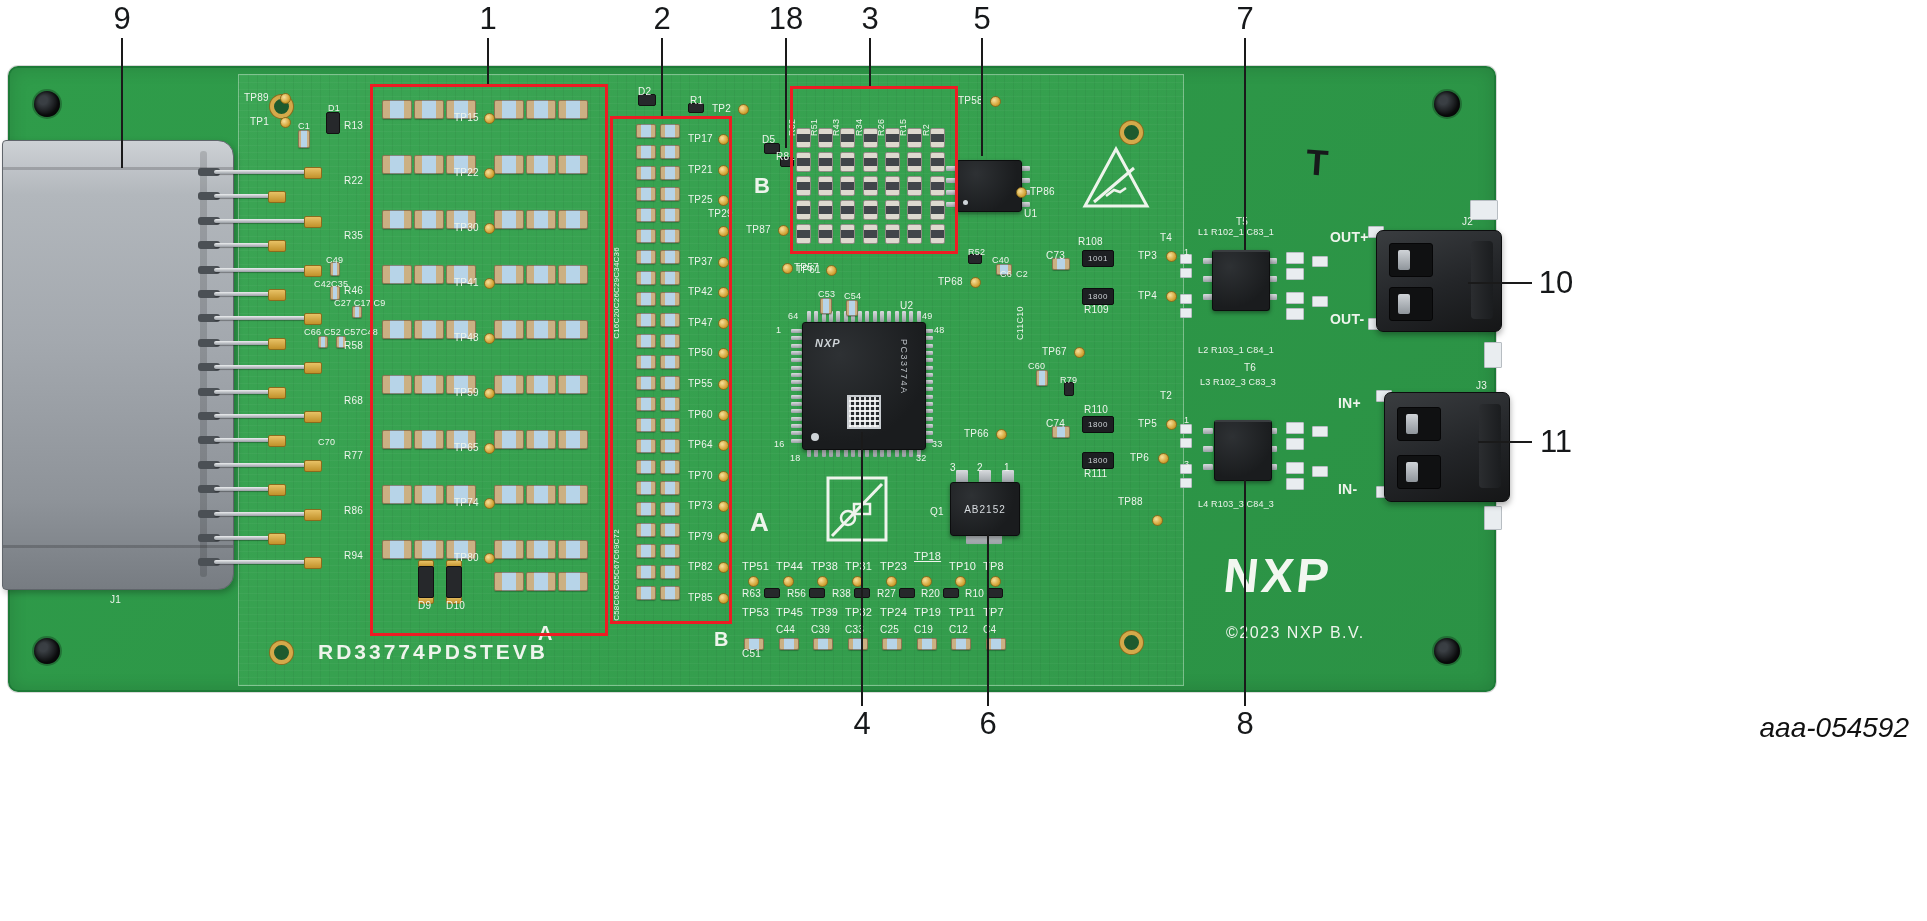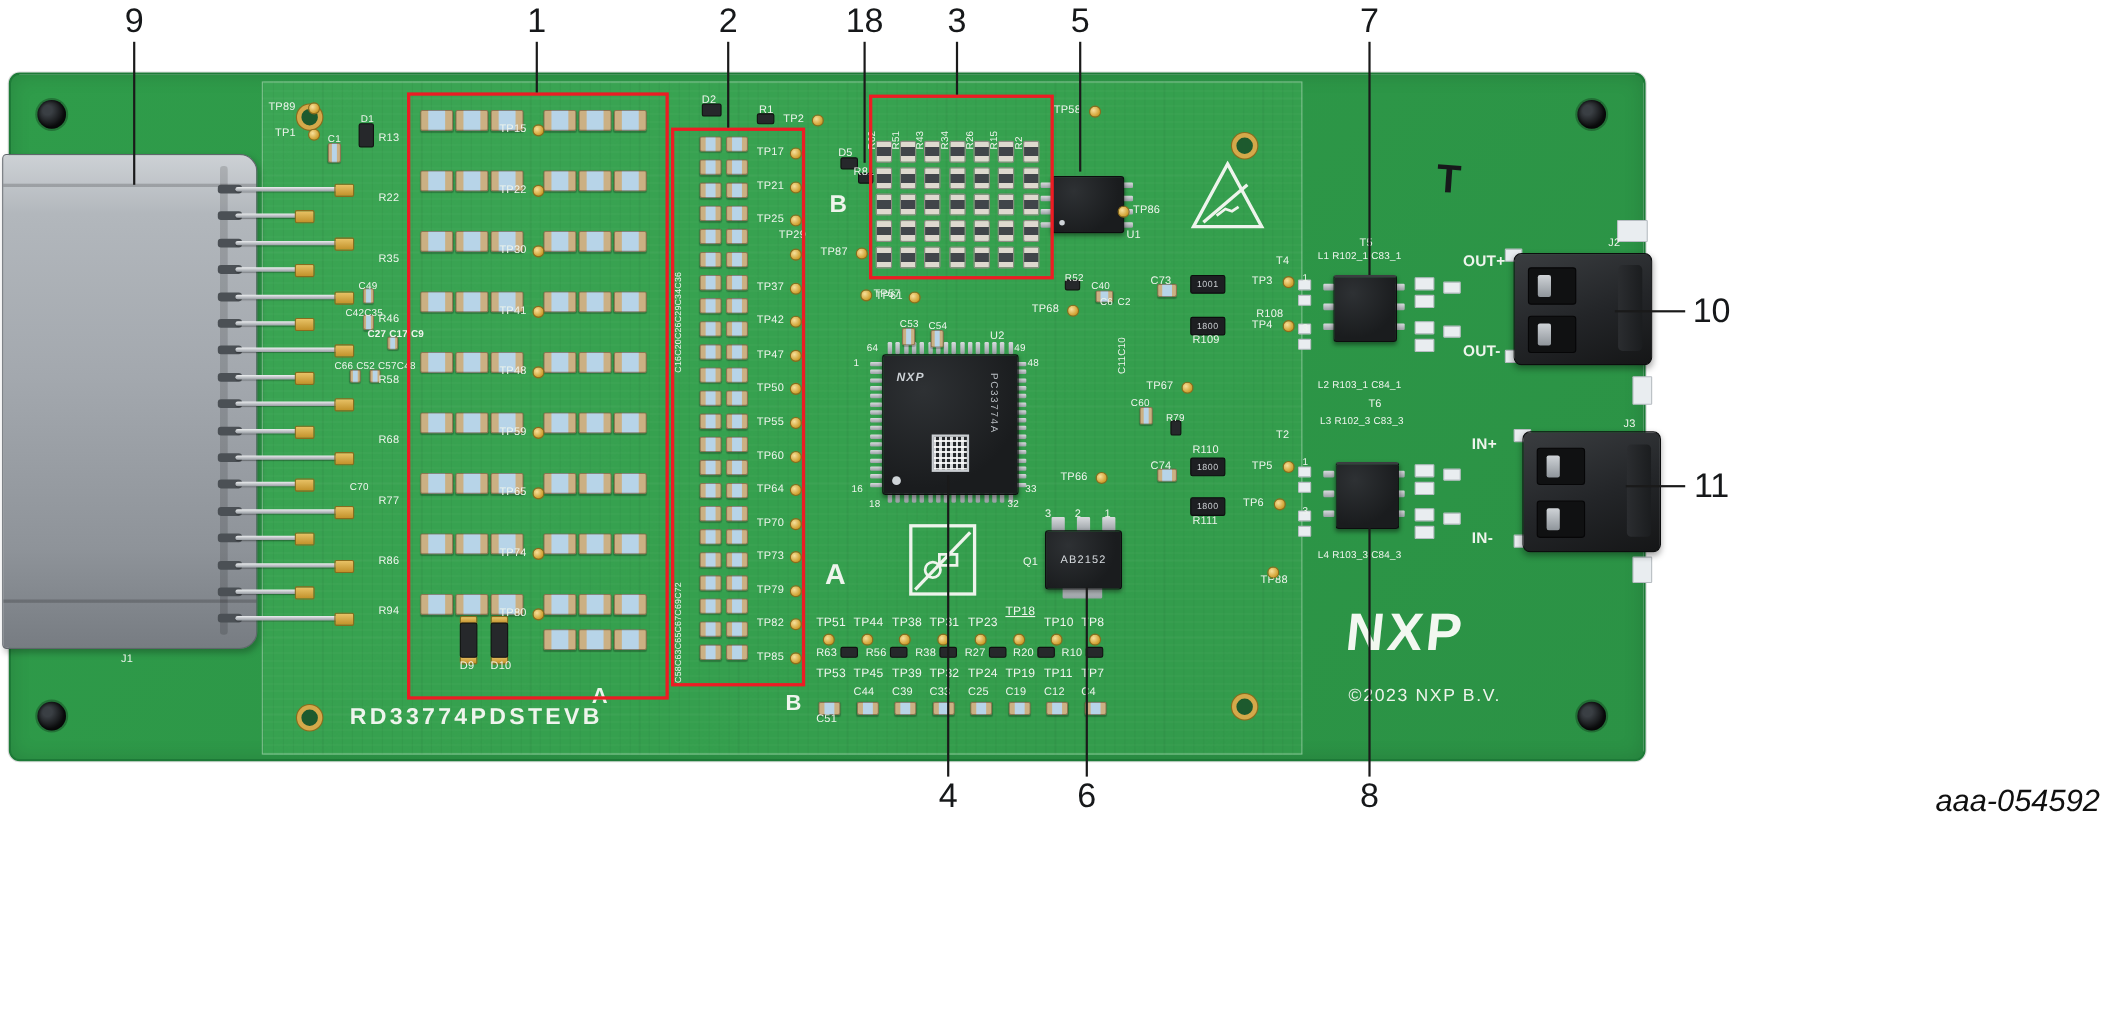--- a/index.html
+++ b/index.html
@@ -537,21 +537,21 @@
       <span class="silk s10" style="left: 344px; top: 175px;">R22</span>
       <span class="silk s10" style="left: 344px; top: 230px;">R35</span>
       <span class="silk s10" style="left: 344px; top: 285px;">R46</span>
       <span class="silk s10" style="left: 344px; top: 340px;">R58</span>
       <span class="silk s10" style="left: 344px; top: 395px;">R68</span>
       <span class="silk s10" style="left: 344px; top: 450px;">R77</span>
       <span class="silk s10" style="left: 344px; top: 505px;">R86</span>
       <span class="silk s10" style="left: 344px; top: 550px;">R94</span>
       <span class="silk s9" style="left: 326px; top: 256px;">C49</span>
       <span class="silk s9" style="left: 314px; top: 280px;">C42C35</span>
-      <span class="silk s9" style="left: 334px; top: 299px; font-weight: bold;">C27 C17 C9</span>
+      <span class="silk s9" style="left: 334px; top: 299px;">C27 C17 C9</span>
       <span class="silk s9" style="left: 304px; top: 328px;">C66 C52 C57C48</span>
       <span class="silk s9" style="left: 318px; top: 438px;">C70</span>
       <span class="silk s10" style="left: 454px; top: 112px;">TP15</span>
       <i class="tpdot" style="left: 484px; top: 113px;"></i>
       <span class="silk s10" style="left: 454px; top: 167px;">TP22</span>
       <i class="tpdot" style="left: 484px; top: 168px;"></i>
       <span class="silk s10" style="left: 454px; top: 222px;">TP30</span>
       <i class="tpdot" style="left: 484px; top: 223px;"></i>
       <span class="silk s10" style="left: 454px; top: 277px;">TP41</span>
       <i class="tpdot" style="left: 484px; top: 278px;"></i>
@@ -644,30 +644,30 @@
       <span class="silk s9" style="left: 922px; top: 312px;">49</span>
       <span class="silk s9" style="left: 934px; top: 326px;">48</span>
       <span class="silk s9" style="left: 774px; top: 440px;">16</span>
       <span class="silk s9" style="left: 790px; top: 454px;">18</span>
       <span class="silk s9" style="left: 932px; top: 440px;">33</span>
       <span class="silk s9" style="left: 916px; top: 454px;">32</span>
       <span class="silk s10" style="left: 950px; top: 462px;">3</span>
       <span class="silk s10" style="left: 977px; top: 462px;">2</span>
       <span class="silk s10" style="left: 1004px; top: 462px;">1</span>
       <span class="silk s10" style="left: 930px; top: 506px;">Q1</span>
-      <span class="silk s10" style="left: 1118px; top: 522px; margin-left: 28px;">TP88</span>
+      <span class="silk s10" style="left: 1118px; top: 496px;">TP88</span>
       <i class="tpdot" style="left: 1152px; top: 515px;"></i>
       <span class="silk s10" style="left: 964px; top: 428px;">TP66</span>
       <i class="tpdot" style="left: 996px; top: 429px;"></i>
       <span class="silk s10" style="left: 1042px; top: 346px;">TP67</span>
       <i class="tpdot" style="left: 1074px; top: 347px;"></i>
       <span class="silk s9" style="left: 1028px; top: 362px;">C60</span>
       <span class="silk s9" style="left: 1060px; top: 376px;">R79</span>
       <span class="silk s10" style="left: 1046px; top: 250px;">C73</span>
-      <span class="silk s10" style="left: 1142px; top: 236px; margin-top: 44px;">R108</span>
+      <span class="silk s10" style="left: 1078px; top: 236px;">R108</span>
       <span class="silk s10" style="left: 1138px; top: 250px;">TP3</span>
       <i class="tpdot" style="left: 1166px; top: 251px;"></i>
       <span class="silk s10" style="left: 1084px; top: 304px;">R109</span>
       <span class="silk s10" style="left: 1138px; top: 290px;">TP4</span>
       <i class="tpdot" style="left: 1166px; top: 291px;"></i>
       <span class="silk s10" style="left: 1046px; top: 418px;">C74</span>
       <span class="silk s10" style="left: 1084px; top: 404px;">R110</span>
       <span class="silk s10" style="left: 1138px; top: 418px;">TP5</span>
       <i class="tpdot" style="left: 1166px; top: 419px;"></i>
       <span class="silk s10" style="left: 1084px; top: 468px;">R111</span>

